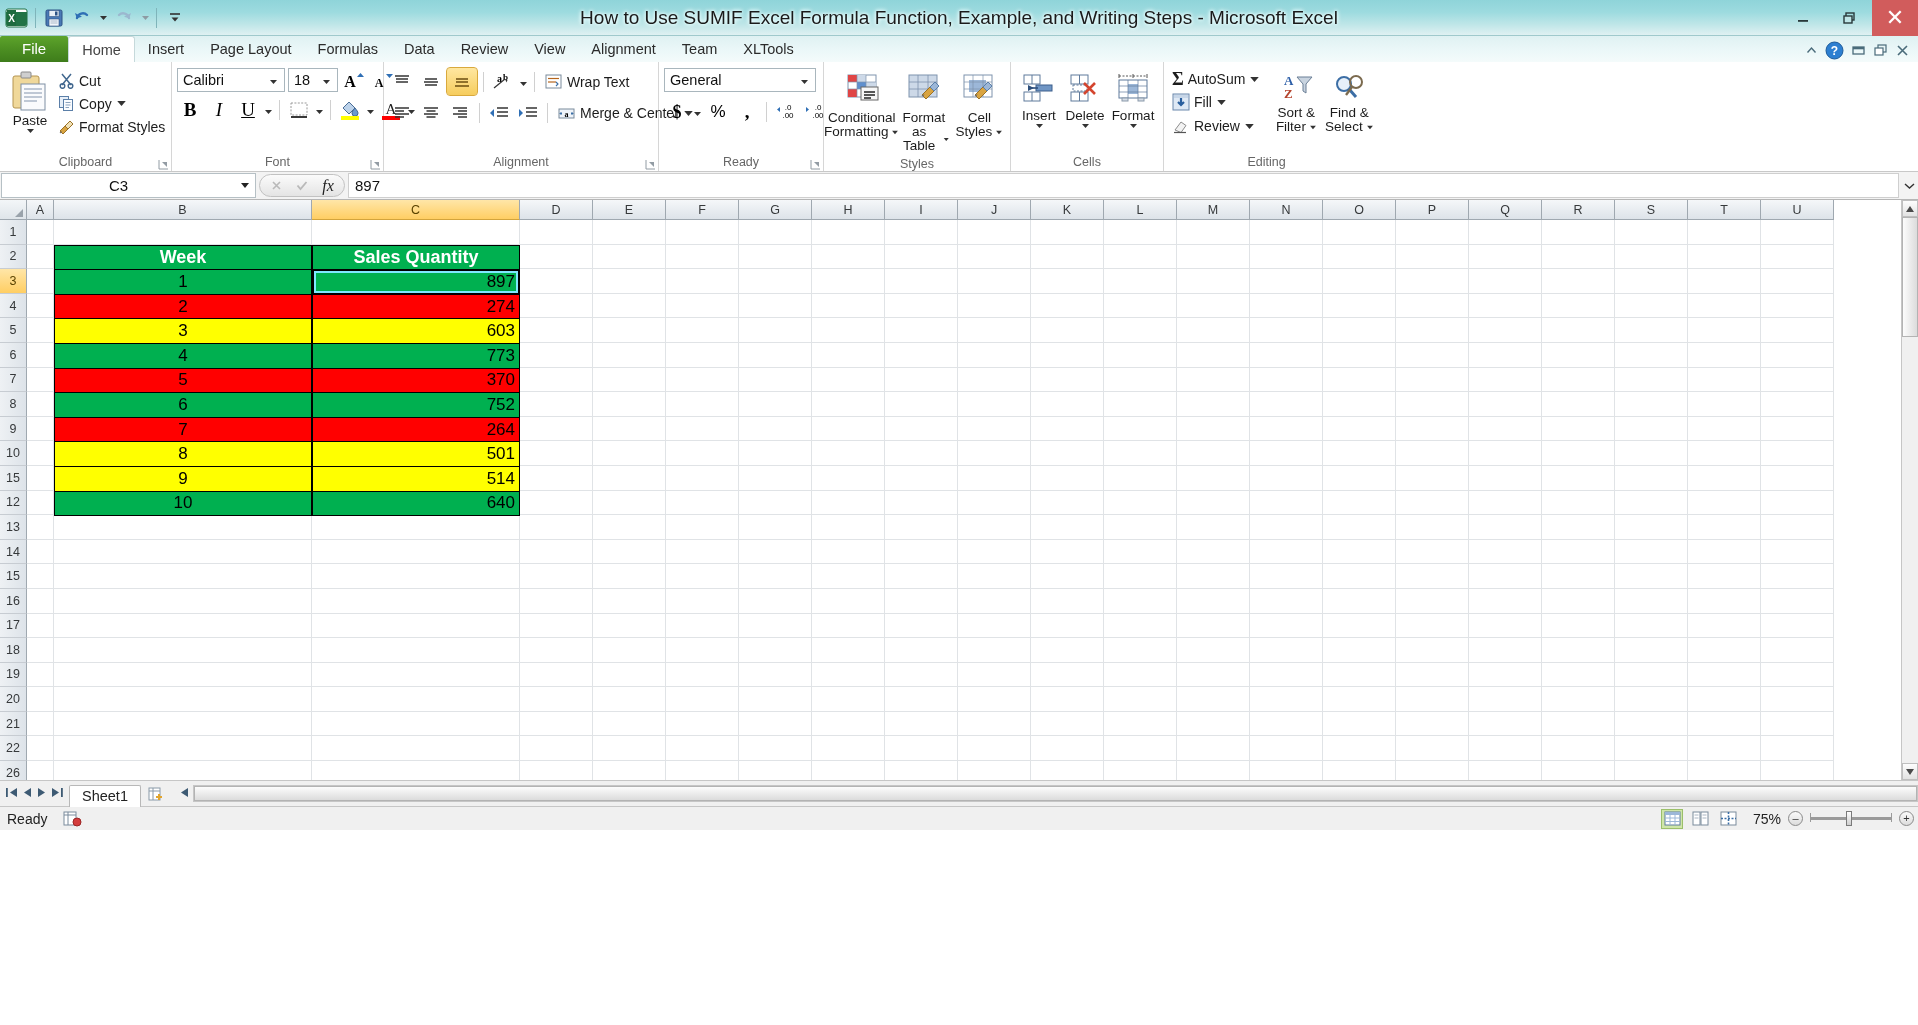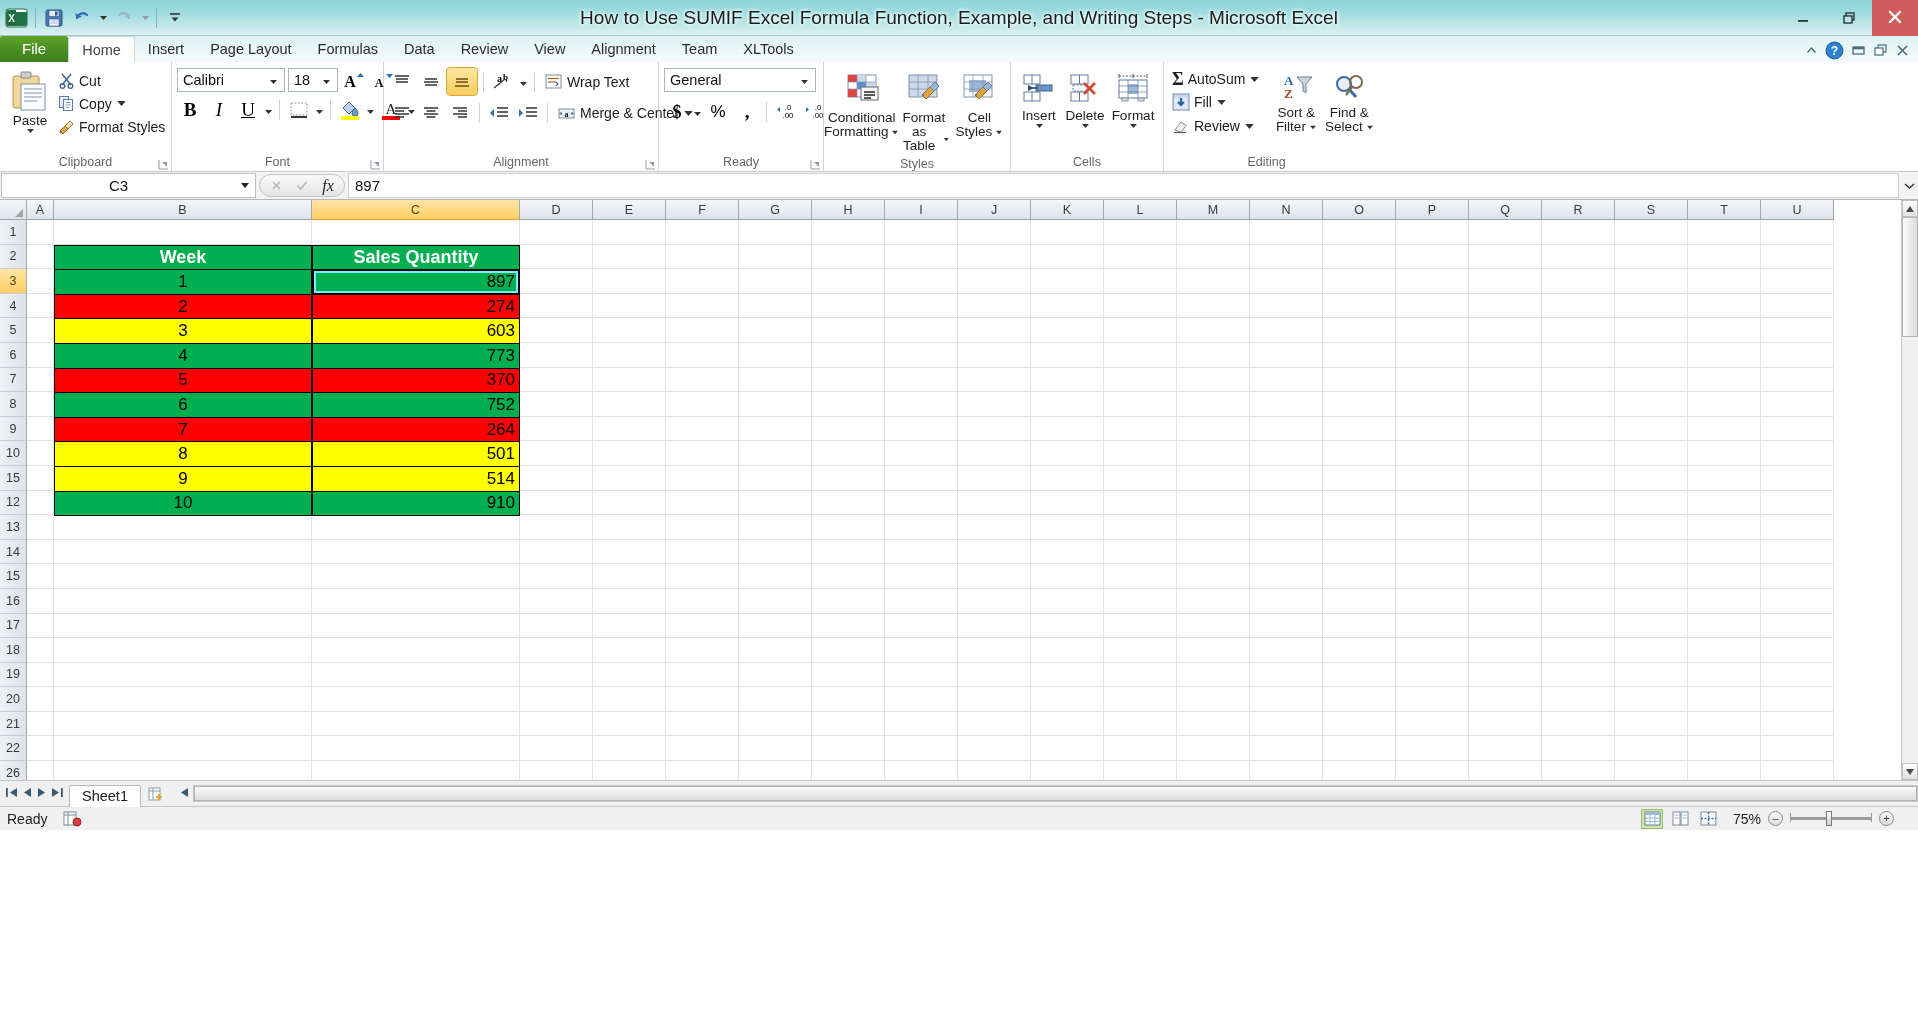--- a/index.html
+++ b/index.html
@@ -139,21 +139,21 @@
     cursor:pointer; margin-left:3px; }
   .hscroll{ flex:1; display:flex; align-items:center; margin-left:8px; height:17px; }
   .hs-track{ flex:1; background:#f0f0f0; border:1px solid #c6c6c6; height:17px;
     position:relative; }
   .hs-thumb{ position:absolute; left:0; top:0; bottom:0; width:100%;
     background:linear-gradient(180deg,#fcfcfc,#dcdcdc); border:1px solid #b3b3b3; }
 
   
   .statusbar{ height:24px; display:flex; align-items:center; background:#f0f0f0;
     border-top:1px solid #c6c6c6; font-size:14px; color:#222; padding-left:7px; }
-  .st-right{ margin-left:auto; display:flex; align-items:center; gap:6px; padding-right:24px; }
+  .st-right{ margin-left:auto; display:flex; align-items:center; gap:6px; padding-right:4px; }
   .vbtn{ width:22px;height:20px; display:flex;align-items:center;justify-content:center;
     cursor:pointer; border:1px solid transparent; }
   .vbtn.act{ background:#cfe6a8; border:1px solid #9bbf6a; }
   .zslider{ display:flex; align-items:center; gap:7px; }
   .ztrack{ width:82px; height:3px; background:#9a9a9a; position:relative; cursor:pointer; }
   .zthumb{ position:absolute; left:36px; top:-6px; width:6px;height:15px;
     background:linear-gradient(180deg,#fdfdfd,#cfcfcf); border:1px solid #7a7a7a; }
   .zcirc{ width:15px;height:15px; border-radius:50%;
     border:1px solid #8a8a8a; background:linear-gradient(180deg,#fafafa,#dcdcdc);
     display:flex;align-items:center;justify-content:center; font-size:11px;
@@ -1407,21 +1407,21 @@
         <div class="dcell r rgt" style="left: 285px; top: 167.6px; width: 208px; height: 25.6px;">370</div>
         <div class="dcell g ctr" style="left: 27px; top: 192.2px; width: 258px; height: 25.6px;">6</div>
         <div class="dcell g rgt" style="left: 285px; top: 192.2px; width: 208px; height: 25.6px;">752</div>
         <div class="dcell r ctr" style="left: 27px; top: 216.8px; width: 258px; height: 25.6px;">7</div>
         <div class="dcell r rgt" style="left: 285px; top: 216.8px; width: 208px; height: 25.6px;">264</div>
         <div class="dcell y ctr" style="left: 27px; top: 241.4px; width: 258px; height: 25.6px;">8</div>
         <div class="dcell y rgt" style="left: 285px; top: 241.4px; width: 208px; height: 25.6px;">501</div>
         <div class="dcell y ctr" style="left: 27px; top: 266px; width: 258px; height: 25.6px;">9</div>
         <div class="dcell y rgt" style="left: 285px; top: 266px; width: 208px; height: 25.6px;">514</div>
         <div class="dcell g ctr" style="left: 27px; top: 290.6px; width: 258px; height: 25.6px;">10</div>
-        <div class="dcell g rgt" style="left: 285px; top: 290.6px; width: 208px; height: 25.6px;">910</div>
+        <div class="dcell g rgt" style="left: 285px; top: 290.6px; width: 208px; height: 25.6px;">640</div>
       </div>
   </div>
   <div class="vscroll">
     <div class="sb-btn">
       <svg width="8" height="6" viewBox="0 0 8 6">
           <path d="M4 0l4 6H0z" fill="#4a4a4a"></path>
         </svg>
     </div>
     <div class="sb-thumb" style="height:120px"></div>
     <div class="sb-btn" style="position:absolute;bottom:0;left:0;right:0;">

